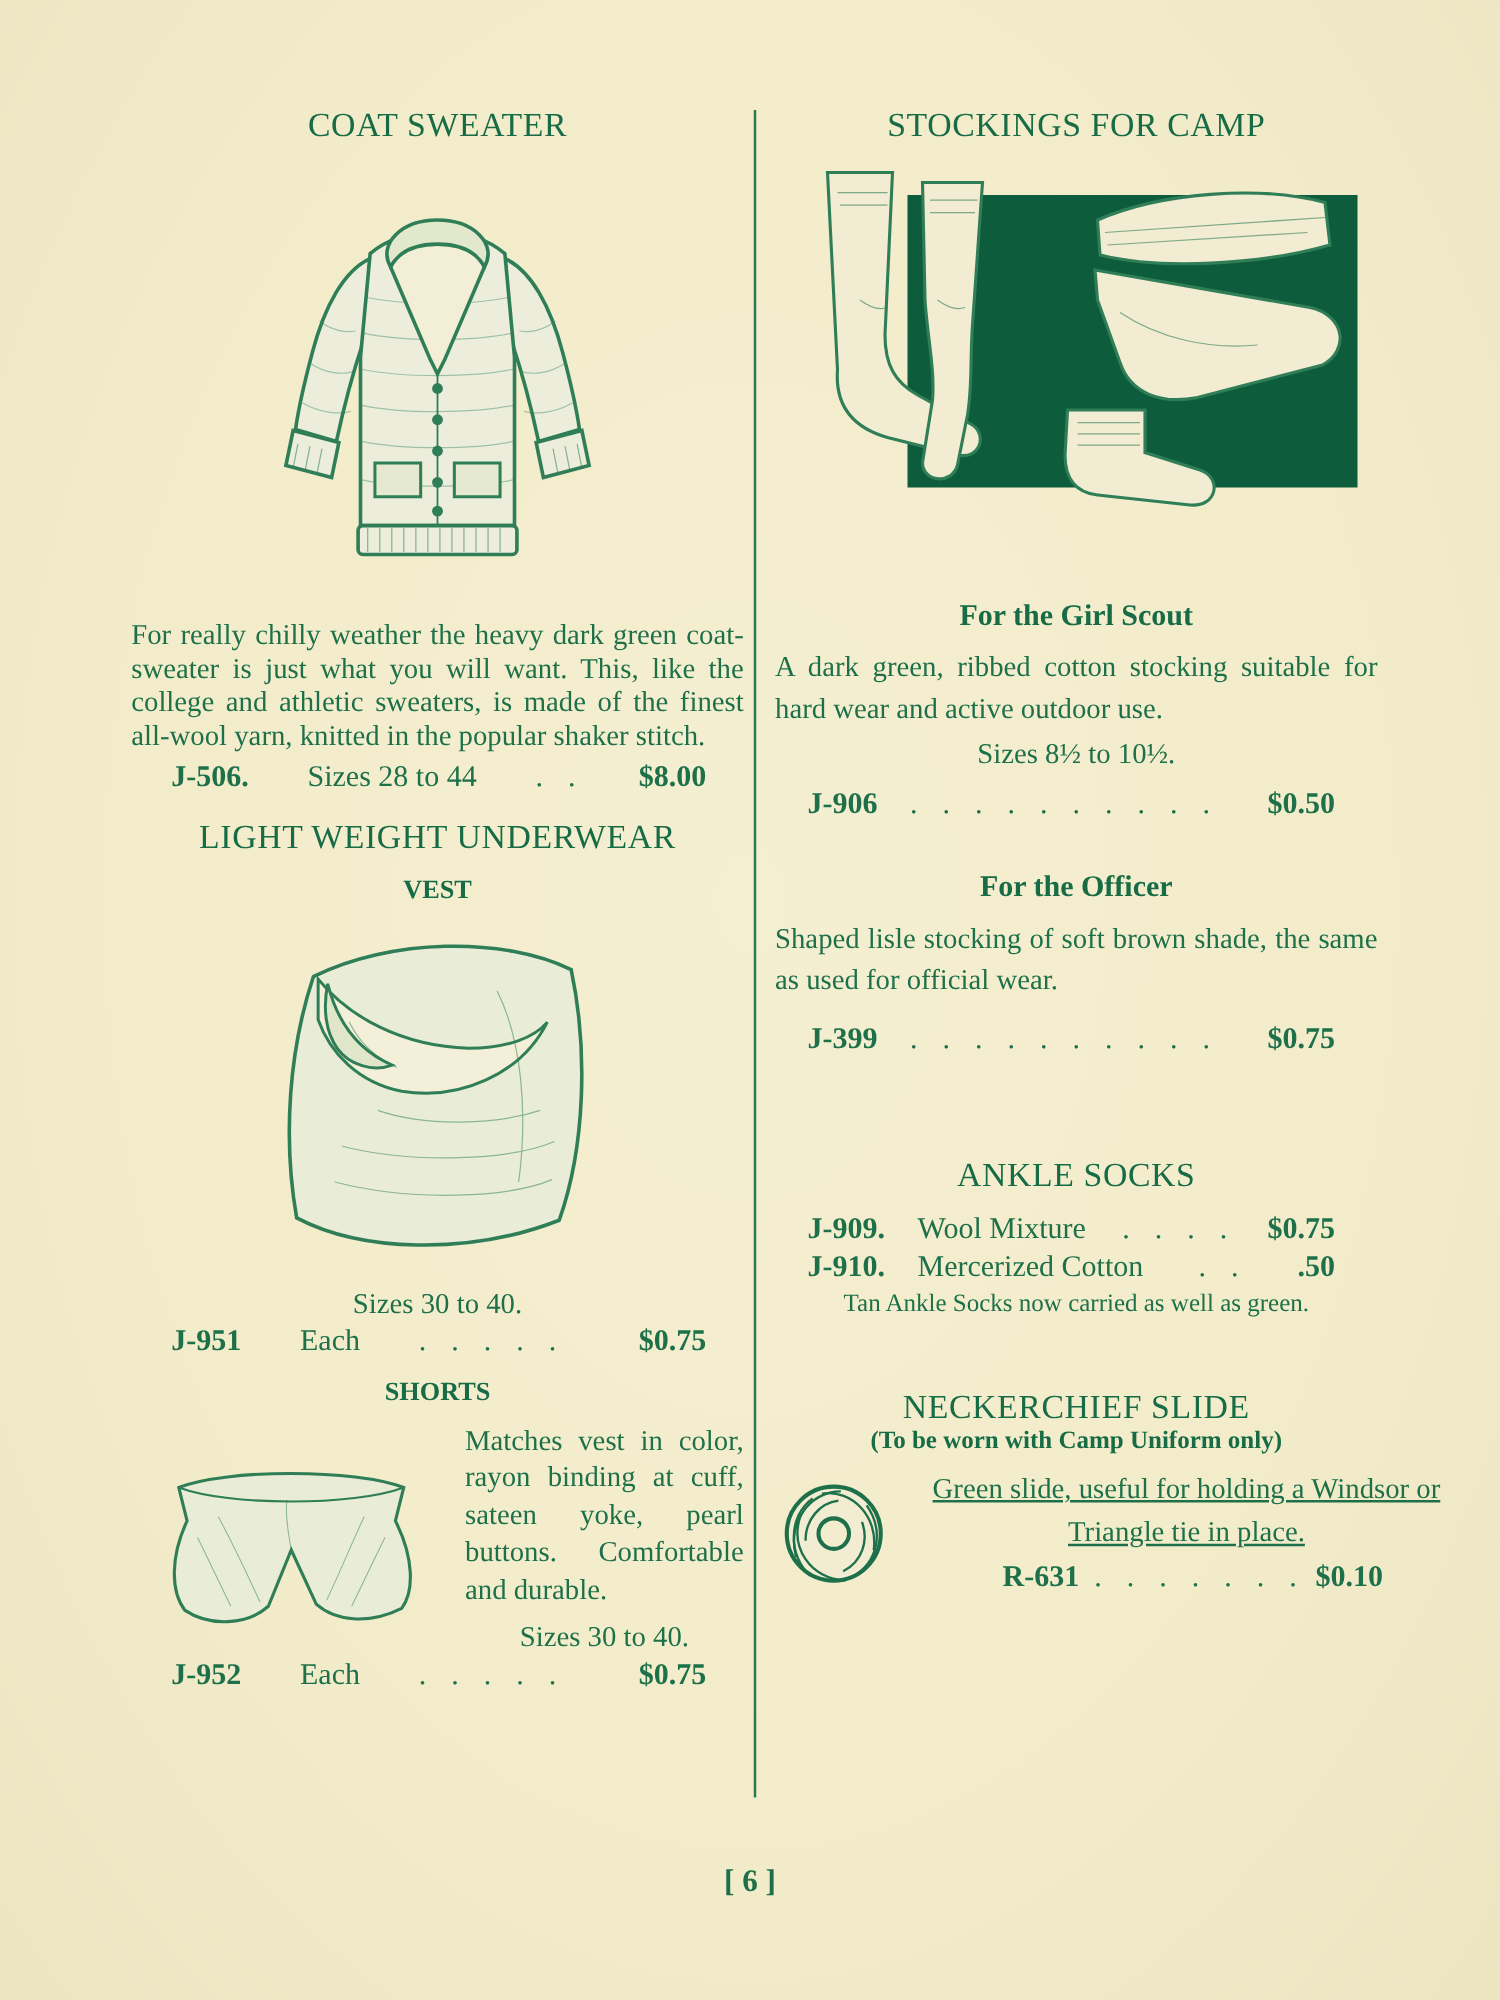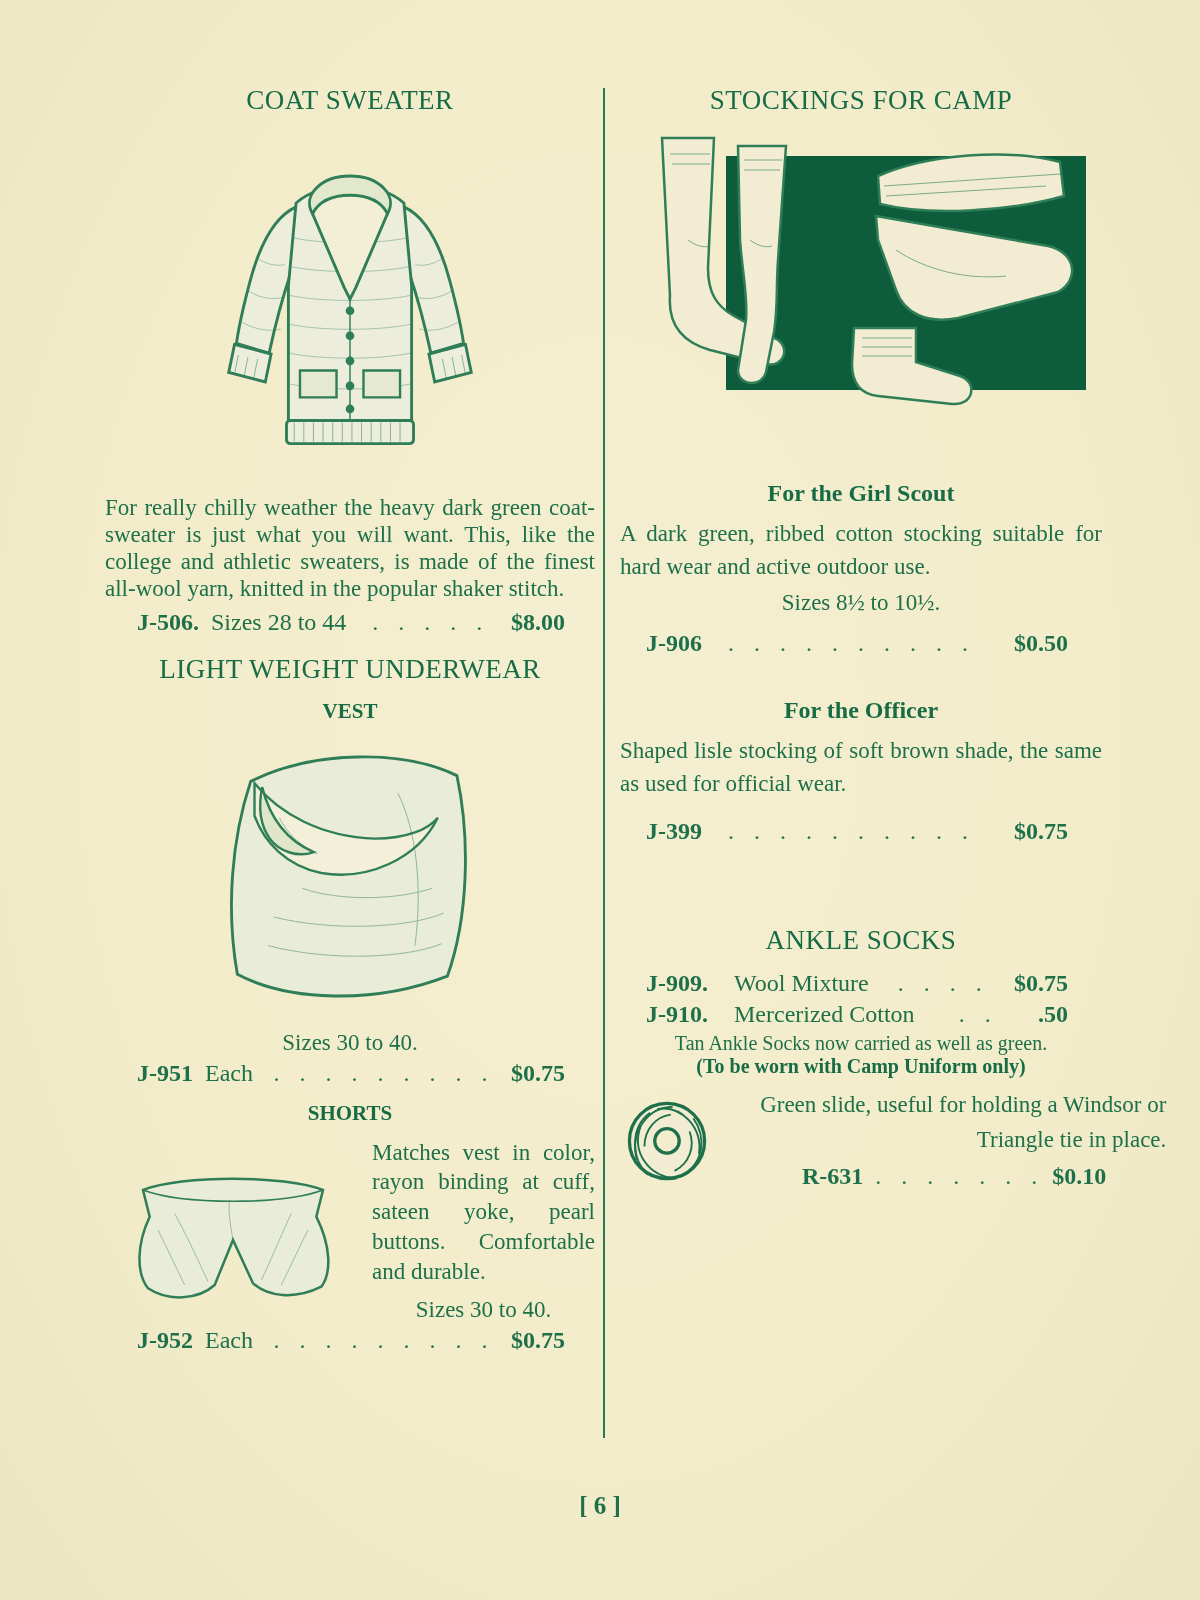--- a/index.html
+++ b/index.html
@@ -48,38 +48,38 @@
     display: flex; align-items: baseline;
     font-size: 24px; margin: 4px 0; color: #1d7049;
   }
   .pl .code  { font-weight: bold; margin-right: 12px; white-space: nowrap; }
   .pl .desc  { margin-right: 12px; white-space: nowrap; }
   .pl .dots  {
     flex: 1; text-align: center; overflow: hidden;
     white-space: nowrap; letter-spacing: 3px; word-spacing: 8px;
   }
   .pl .price { font-weight: bold; margin-left: 12px; white-space: nowrap; }
-  .pl-pad   { padding: 0 30px 0 32px; }
+  .pl-pad   { padding: 0 30px 0 32px; gap: 35px; }
   .pl-pad-r { padding: 0 34px 0 26px; gap: 14px; }
 
   .illus { display: flex; justify-content: center; align-items: center; }
 
   .note-line {
     font-size: 20px; font-weight: normal;
     text-align: center; margin: 2px 0 0 0;
   }
   .shorts-row { display: flex; margin-top: 12px; }
   .shorts-img { width: 255px; flex: 0 0 255px; }
   .shorts-txt { flex: 1; padding-left: 12px; }
   .shorts-txt .body-text { line-height: 1.3; }
 
   .neck-row { display: flex; margin-top: 10px; }
   .neck-img { width: 100px; flex: 0 0 100px; padding-top: 4px; }
   .neck-txt { flex: 1; padding-left: 12px; }
-  .neck-txt .body-text { line-height: 1.5; text-align: right; }
+  .neck-txt .body-text { line-height: 1.5; text-align: center; text-decoration: underline; }
 
   .page-num {
     position: absolute;
     left: 0; right: 0; top: 1492px;
     text-align: center;
     font-size: 25px; font-weight: bold; color: #1d7049;
   }
 
   .lh-loose { line-height: 1.45; }
   .lh-xloose { line-height: 1.62; }
@@ -291,20 +291,21 @@
       <span class="price">$0.75</span>
     </div>
     <div class="pl pl-pad-r">
       <span class="code">J-910.</span>
       <span class="desc">Mercerized Cotton</span>
       <span class="dots">. .</span>
       <span class="price">.50</span>
     </div>
     <p class="note-line">Tan Ankle Socks now carried as well as green.</p>
 
+    <h2 class="h-main mt55">NECKERCHIEF SLIDE</h2>
     <h3 class="h-sub" style="font-size:20px;">(To be worn with Camp Uniform only)</h3>
 
     <div class="neck-row">
       <div class="neck-img">
         <svg viewBox="0 0 100 100" width="94" height="94">
           <circle cx="50" cy="52" r="40" fill="#f1ecd2" stroke="#1d7049" stroke-width="3.5"></circle>
           <circle cx="50" cy="52" r="13" fill="#f3edcd" stroke="#1d7049" stroke-width="3.5"></circle>
           <g stroke="#1d7049" stroke-width="2" fill="none">
             <path d="M18,72 C10,42 30,16 56,16"></path>
             <path d="M30,88 C12,72 10,38 32,22"></path>

